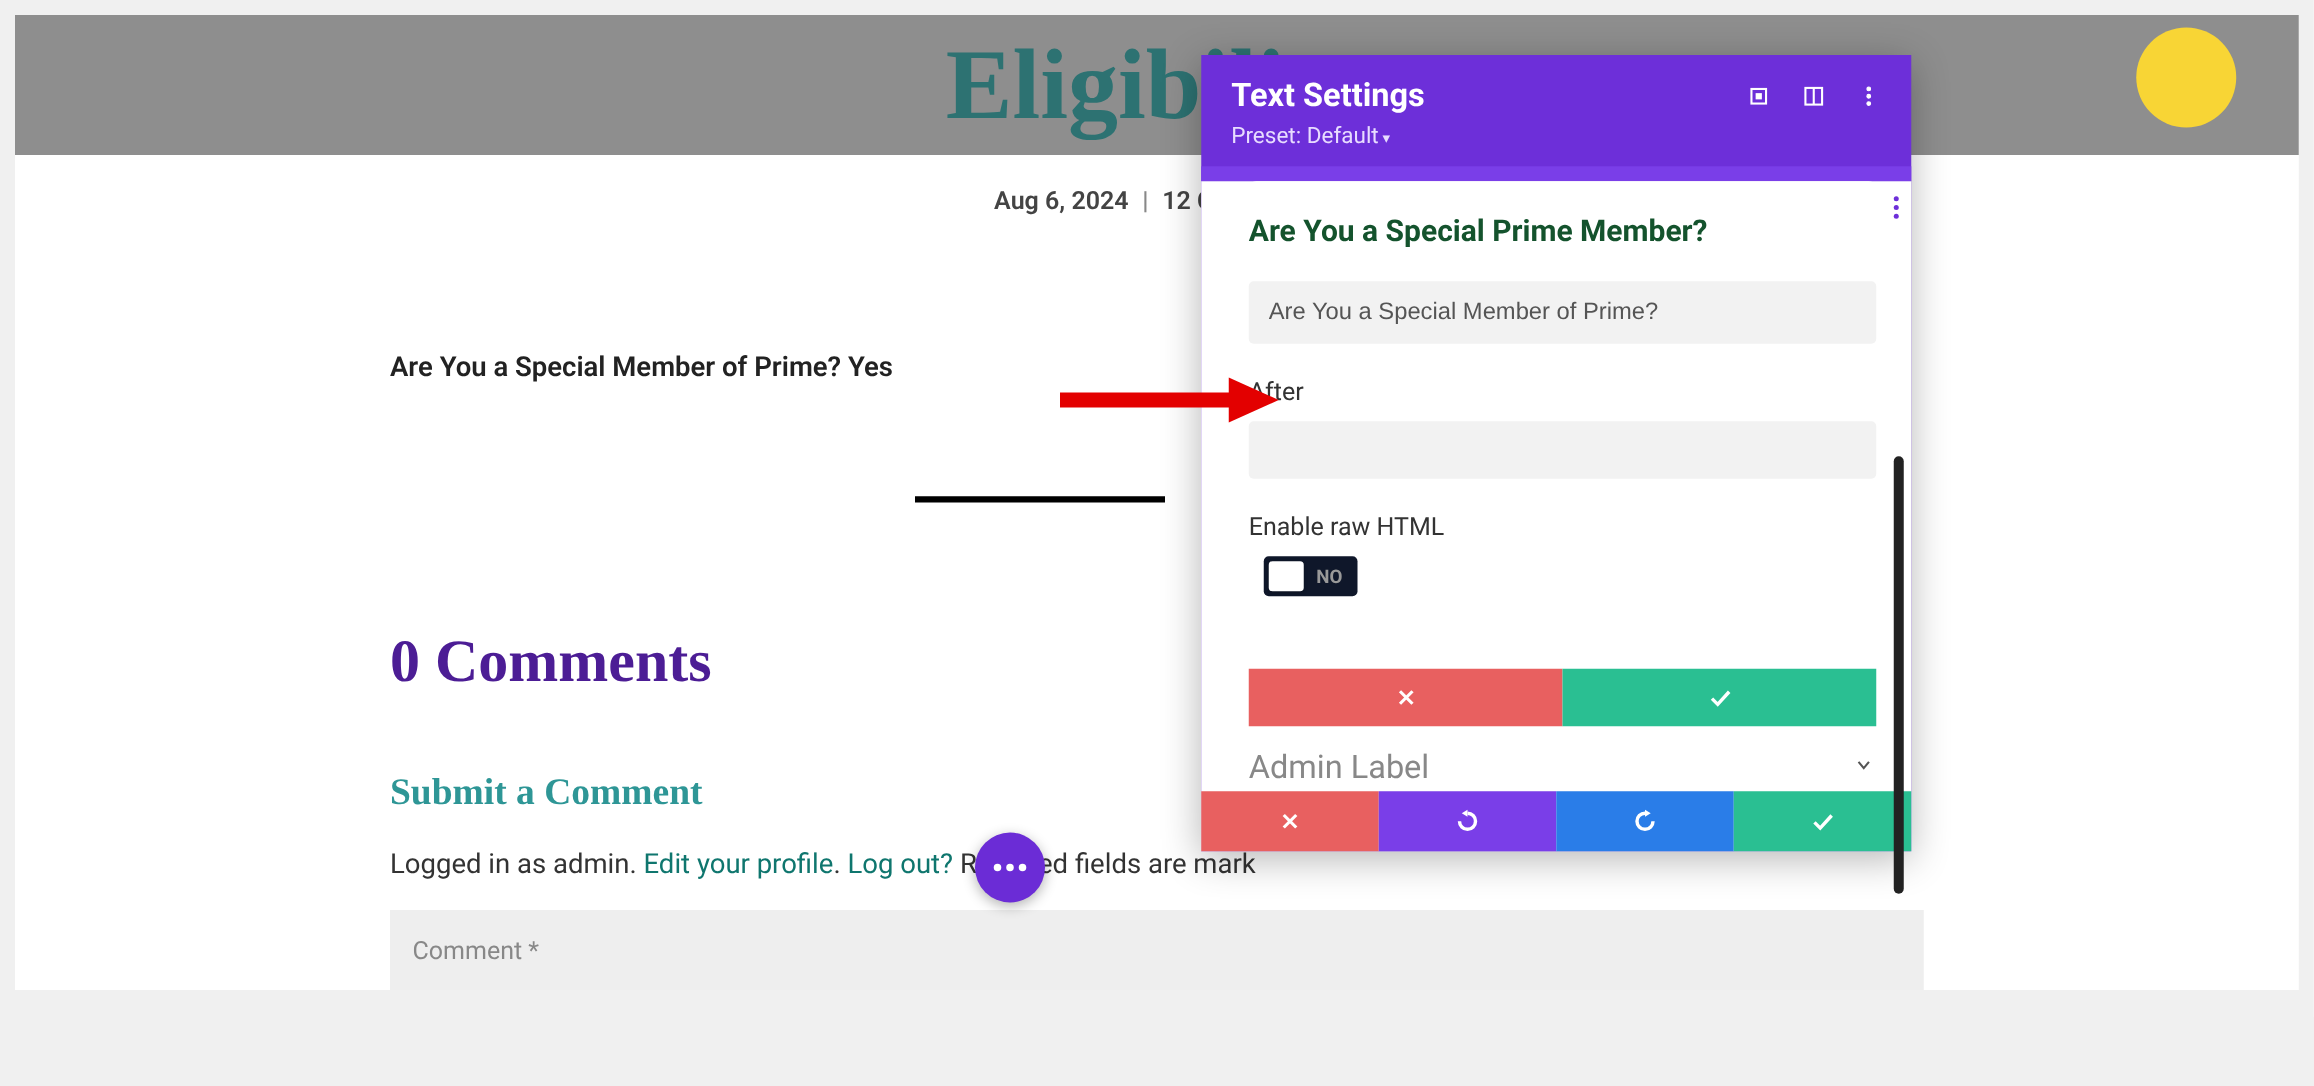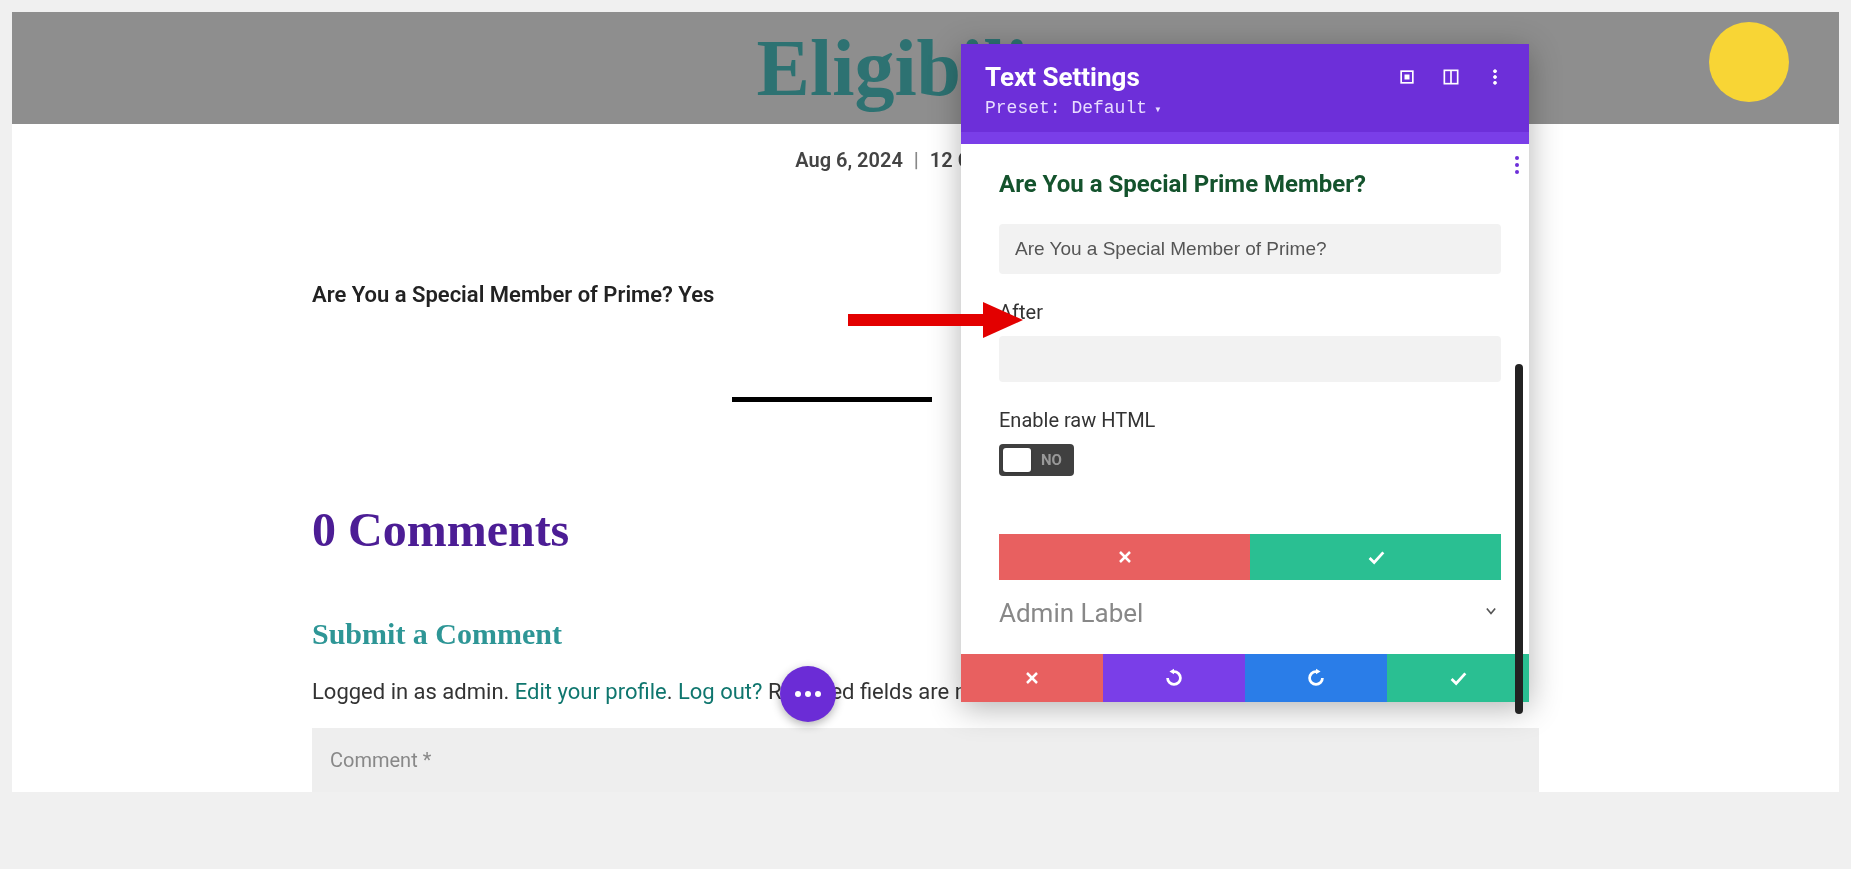--- a/index.html
+++ b/index.html
@@ -120,21 +120,21 @@
     color: #fff;
   }
   .panel-header .row1 {
     display:flex; justify-content:space-between; align-items:center;
     margin-bottom:6px;
   }
   .panel-title { font-size: 26px; font-weight: 700; }
   .panel-icons { display:flex; gap:24px; align-items:center;}
   .panel-icons .ic { width:20px; height:20px; display:flex;align-items:center;justify-content:center;}
   .panel-icons svg { stroke:#fff; fill:none; }
-  .panel-preset { font-size:18px; color:#e8dcff;font-family:Liberation Mono, monospace; }
+  .panel-preset { font-size:18px; color:#e8dcff; }
   .panel-preset::after{content:" ▾"; font-size:12px;}
   .panel-body-wrap { background:#fff; margin:0; padding:0; position:relative;}
   .panel-tabs-strip { height:12px; background:#7a3ee8;}
   .panel-inner {
     background:#fff;
     margin: 0 28px 0 38px;
     padding: 26px 0 40px 0;
     border-radius: 6px;
     position:relative;
   }
@@ -150,34 +150,34 @@
     background:#f2f2f2;
     border:none; border-radius:4px;
     padding: 14px 16px;
     font-size: 19px;
     color:#555;
     margin-bottom: 26px;
   }
   .field-input.empty { height:46px;}
   .toggle-wrap{display:flex;align-items:center;gap:0;}
   .toggle {
-    background:#404040; border-radius:4px; padding:4px 12px 4px 4px;
-    display:inline-flex; align-items:center; gap:10px;
+    background:#0f172a; border-radius:4px; padding:4px 12px 4px 4px;
+    display:inline-flex; align-items:center; gap:10px;margin-left:12px;
   }
   .toggle .knob{width:28px;height:24px;background:#fff;border-radius:3px;box-shadow:0 1px 3px rgba(0,0,0,.2);}
   .toggle .lbl{font-weight:700;color:#999;font-size:15px;}
 
   .panel-scroll{position:absolute;right:6px;top:220px;width:8px;height:350px;background:#222;border-radius:4px;}
 
   .dual-buttons{display:flex;margin:18px 28px 0 38px;}
   .dual-buttons .half{flex:1;height:46px;display:flex;align-items:center;justify-content:center;color:#fff;font-size:20px;}
   .red{background:#e86060;}
   .green{background:#2abf92;}
 
-  .admin-label{ padding:18px 28px 26px 38px; display:flex;justify-content:space-between;align-items:center;}
+  .admin-label{ padding:18px 28px 4px 38px; display:flex;justify-content:space-between;align-items:center;}
   .admin-label .t{font-size:26px;color:#888;}
   .admin-label .chev{color:#555;}
 
   .quad-buttons{display:flex;}
   .quad-buttons .q{flex:1;height:48px;display:flex;align-items:center;justify-content:center;color:#fff;font-size:20px;}
   .q.red{background:#e86060;}
   .q.purple{background:#7a3ee8;}
   .q.blue{background:#2a7de8;}
   .q.green{background:#2abf92;}
 

